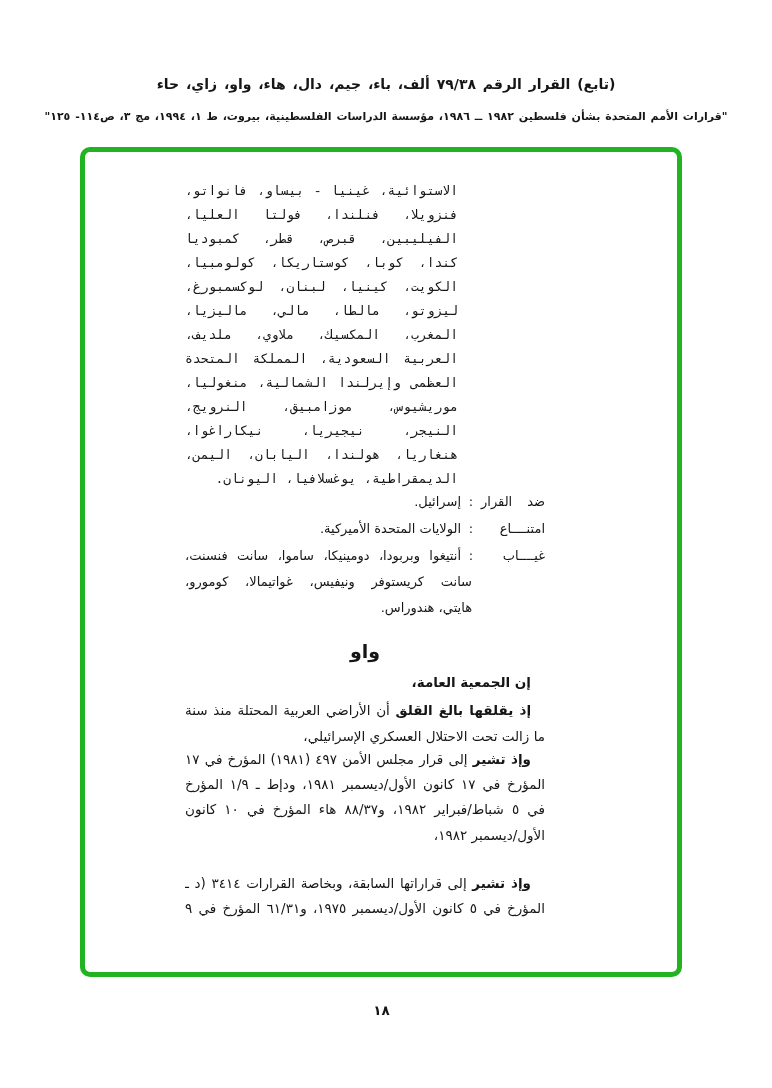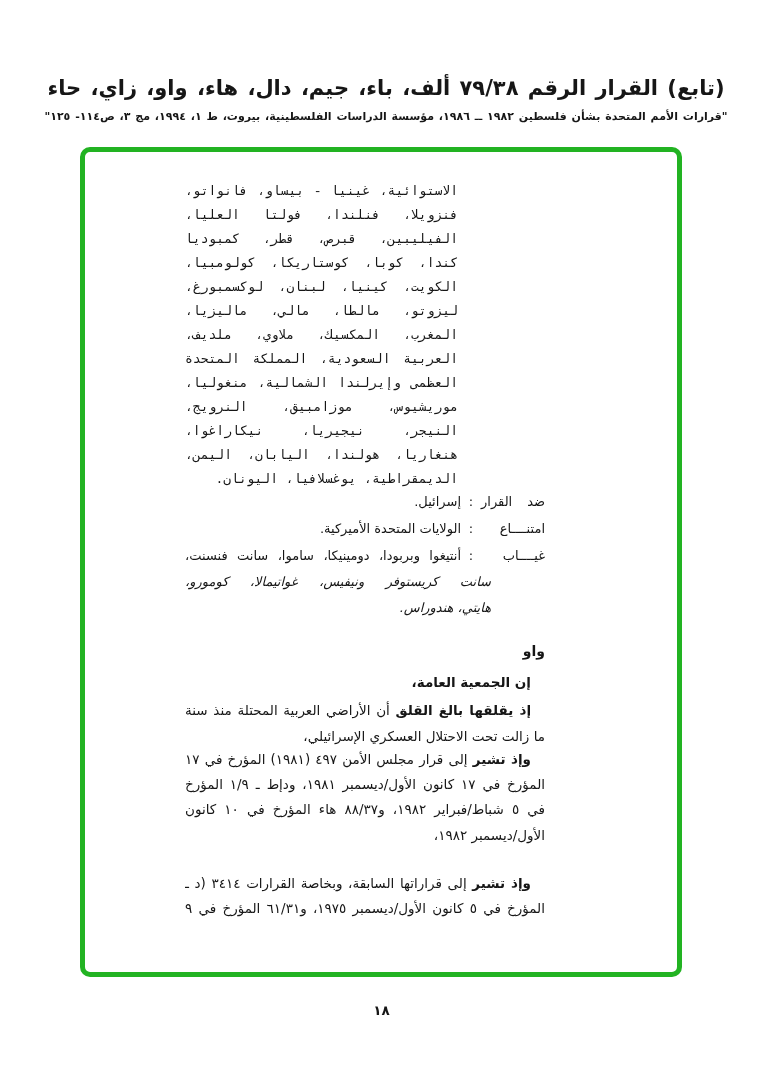--- a/index.html
+++ b/index.html
@@ -1,35 +1,35 @@
 <!DOCTYPE html>
 <html lang="ar"><head>
 <meta charset="utf-8">
 <style>
   html,body{margin:0;padding:0;background:#ffffff;}
   .page{position:relative;width:772px;height:1088px;background:#ffffff;overflow:hidden;
         font-family:"DejaVu Sans",sans-serif;color:#161616;}
   .hdr{position:absolute;left:0;width:772px;text-align:center;direction:rtl;}
-  .title{top:76px;font-size:21px;font-weight:700;letter-spacing:.2px;word-spacing:2px;}
+  .title{top:76px;font-size:14px;font-weight:700;letter-spacing:.2px;word-spacing:2px;}
   .subtitle{top:110px;font-size:11px;font-weight:700;word-spacing:1px;}
   .frame{position:absolute;left:80px;top:147px;width:602px;height:830px;box-sizing:border-box;
          border:5px solid #22b322;border-radius:10px;background:transparent;}
   .blk{position:absolute;direction:rtl;unicode-bidi:embed;}
   .jline{text-align:justify;text-align-last:justify;}
   .rline{text-align:right;}
   .b{font-weight:700;}
   .countries{left:185px;top:180px;width:273px;font-size:13px;}
   .countries div{line-height:24px;height:24px;overflow:hidden;font-family:Liberation Mono, monospace;}
   .votes{left:185px;top:488px;width:360px;font-size:13px;}
   .vrow{display:flex;flex-direction:row;line-height:27px;height:27px;overflow:hidden;}
   .vlabel{flex:0 0 64px;text-align:justify;text-align-last:justify;}
   .vcolon{flex:0 0 20px;text-align:center;}
   .vtext{flex:1 1 auto;text-align:right;}
-  .vcont{margin-right:54px;line-height:26px;height:26px;overflow:hidden;font-style:italic;}
-  .waw{left:185px;top:639px;width:360px;text-align:right;font-weight:700;font-size:14px;line-height:24px;}
+  .vcont{margin-right:73px;line-height:26px;height:26px;overflow:hidden;}
+  .waw{left:185px;top:639px;width:360px;text-align:center;font-weight:700;font-size:19px;line-height:24px;}
   .intro{left:185px;top:670px;width:360px;font-size:13.5px;font-weight:700;line-height:24px;text-indent:14px;text-align:right;}
   .para{left:185px;width:360px;font-size:13.5px;}
   .p1{top:697px;}  .p1 div{line-height:26px;height:26px;overflow:hidden;}
   .p2{top:747px;}  .p2 div{line-height:25.2px;height:25.2px;overflow:hidden;}
   .p3{top:871px;}  .p3 div{line-height:25px;height:25px;overflow:hidden;}
   .indent{text-indent:14px;}
   .pagenum{position:absolute;left:0;top:1002px;width:763px;text-align:center;
            font-size:13.5px;font-weight:700;direction:rtl;}
 </style>
 </head>

